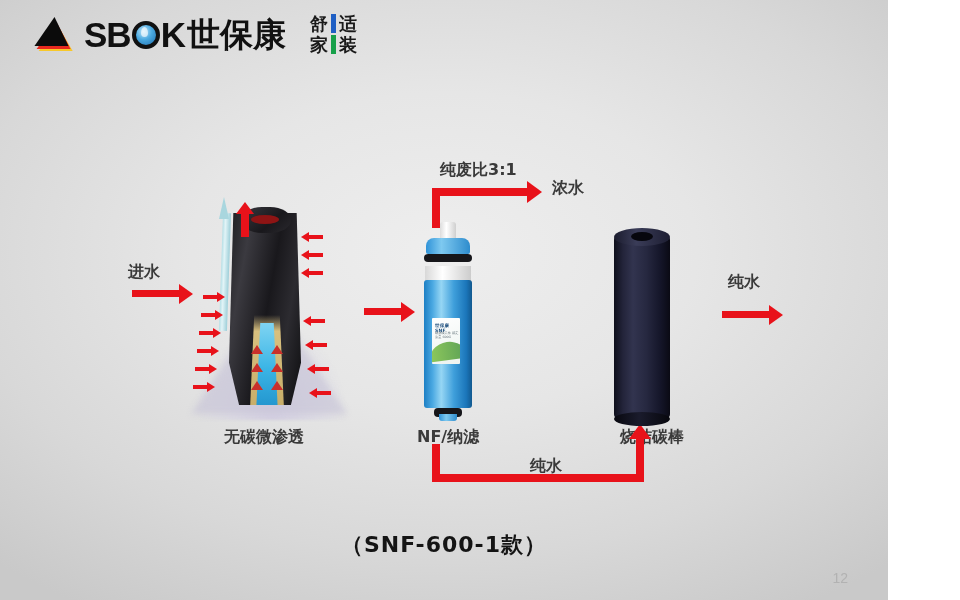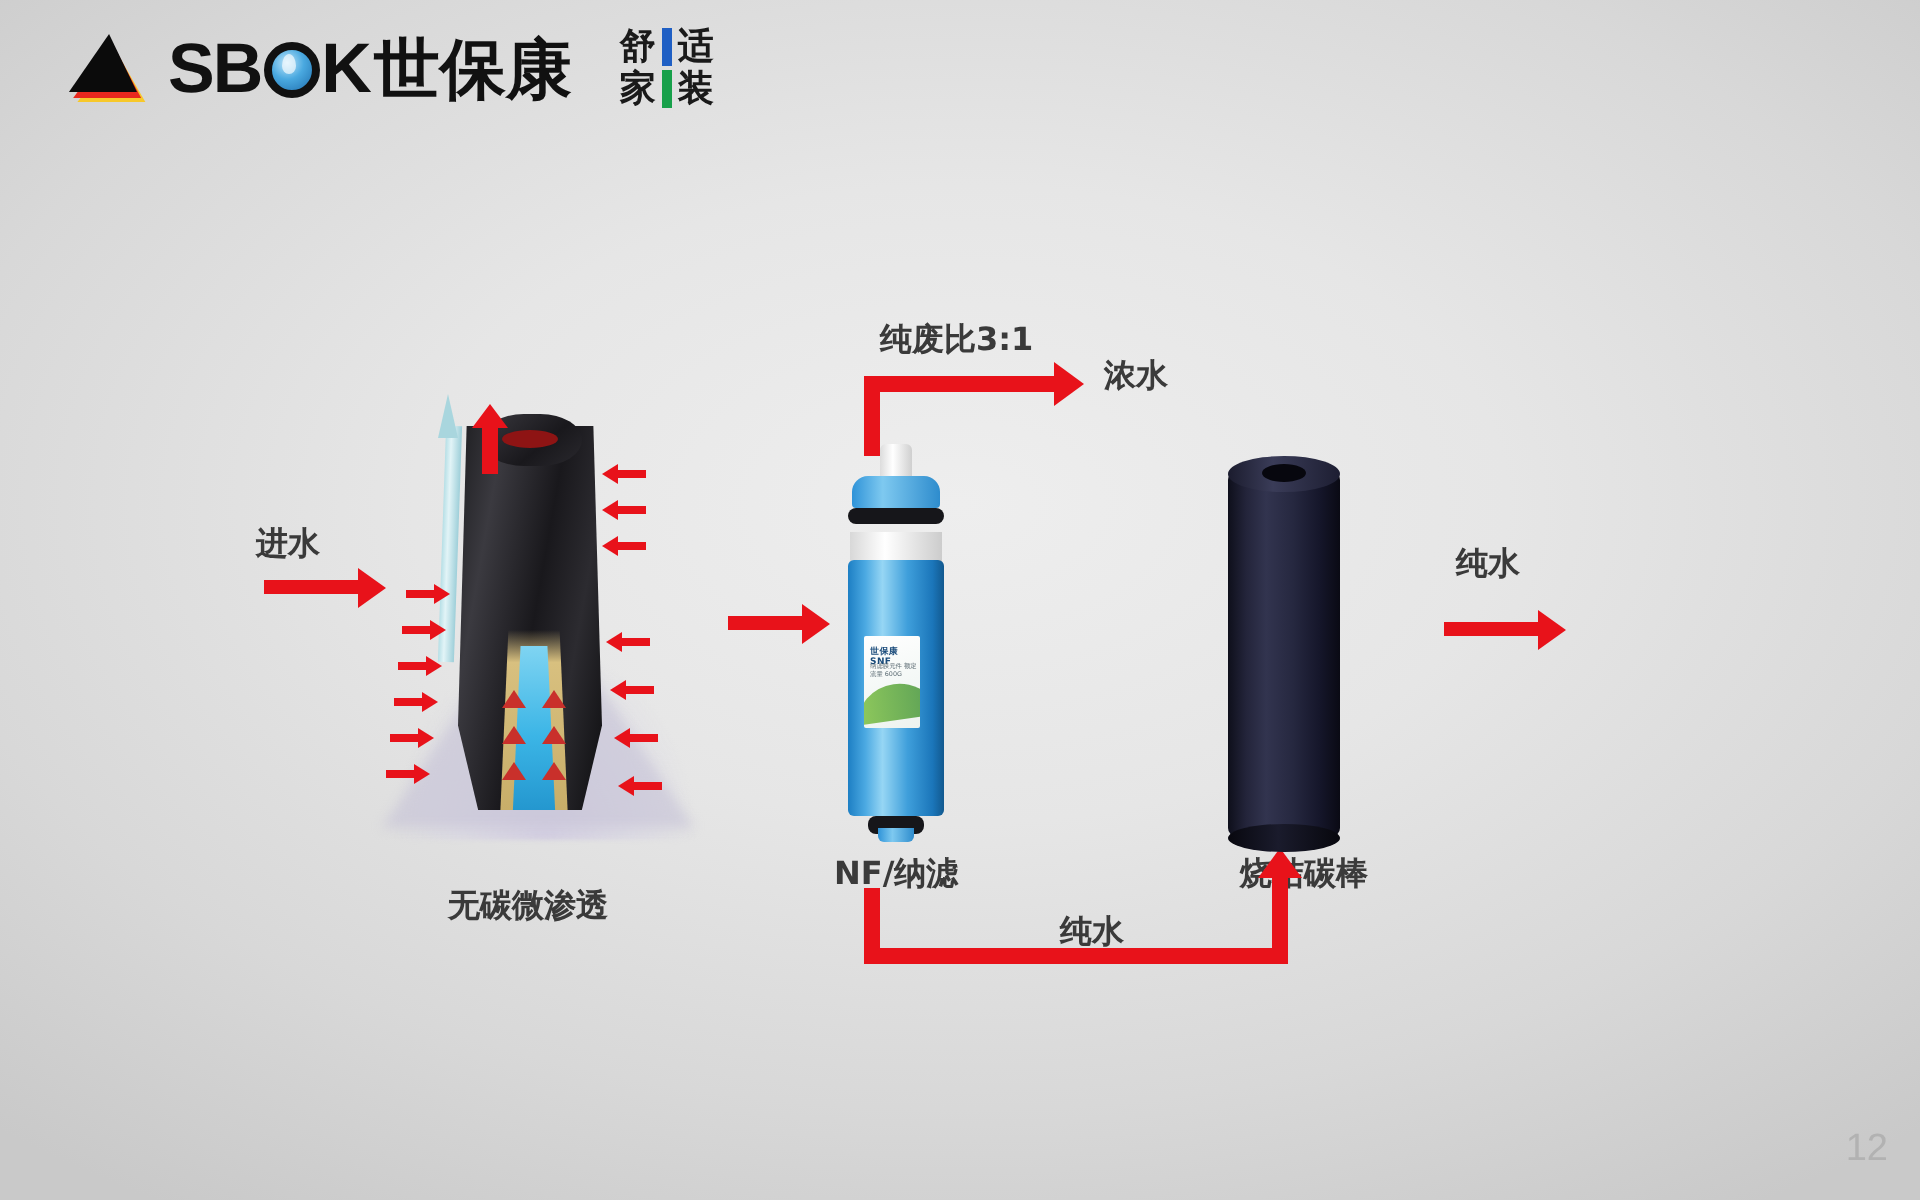--- a/index.html
+++ b/index.html
@@ -7,21 +7,21 @@
     padding: 0;
   }
   body {
     width: 960px;
     height: 600px;
     overflow: hidden;
     font-family: "Liberation Sans", "DejaVu Sans", sans-serif;
   }
   #slide {
     position: relative;
-    width: 960px;
+    width: 888px;
     height: 600px;
     background:
       radial-gradient(ellipse 75% 70% at 50% 42%, #eeeeee 0%, #e6e6e6 38%, #d8d8d8 72%, #c9c9c9 100%);
     overflow: hidden;
   }
 
   
   #logo-area {
     position: absolute;
     left: 36px;
@@ -441,24 +441,24 @@
     position: absolute;
     left: 0; bottom: -6px;
     width: 56px; height: 14px;
     border-radius: 50%;
     background: linear-gradient(90deg, #08080f 0%, #1a1b2c 45%, #07070d 100%);
   }
 
   
   #page-num {
     position: absolute;
-    right: 16px;
+    right: 40px;
     bottom: 14px;
     color: #b2b2b2;
-    font-size: 19px;
+    font-size: 14px;
     font-family: "Liberation Sans", sans-serif;
   }
 
   
   #model-code {
     position: absolute;
     left: 0; right: 0;
     top: 530px;
     text-align: center;
     font-size: 22px;
@@ -501,21 +501,21 @@
 
 
   <div class="lbl" style="left:128px; top:262px;">进水</div>
 
   <div class="lbl" style="left:440px; top:160px;">纯废比3:1</div>
 
   <div class="lbl" style="left:552px; top:178px;">浓水</div>
 
   <div class="lbl" style="left:728px; top:272px;">纯水</div>
 
-  <div class="lbl" style="left:224px; top:427px;margin-top:16px;">无碳微渗透</div>
+  <div class="lbl" style="left:224px; top:427px;">无碳微渗透</div>
 
   <div class="lbl" style="left:417px; top:427px;">NF/纳滤</div>
 
   <div class="lbl" style="left:604px; top:427px;margin-left:16px;">烧结碳棒</div>
 
   <div class="lbl" style="left:530px; top:456px;">纯水</div>
 
   <div class="arrow-h" style="left:132px; top:290px; width:48px;"></div>
 
   <div class="arrow-h" style="left:364px; top:308px; width:38px;"></div>
@@ -587,15 +587,16 @@
     <div id="nf-foot"></div>
   </div>
 
   <div id="stage3">
     <div id="rod-body"></div>
     <div id="rod-bottom"></div>
     <div id="rod-top"></div>
     <div id="rod-hole"></div>
   </div>
 
+  <div id="model-code">（SNF-600-1款）</div>
   <div id="page-num">12</div>
 
 </div>
 
 </body></html>

